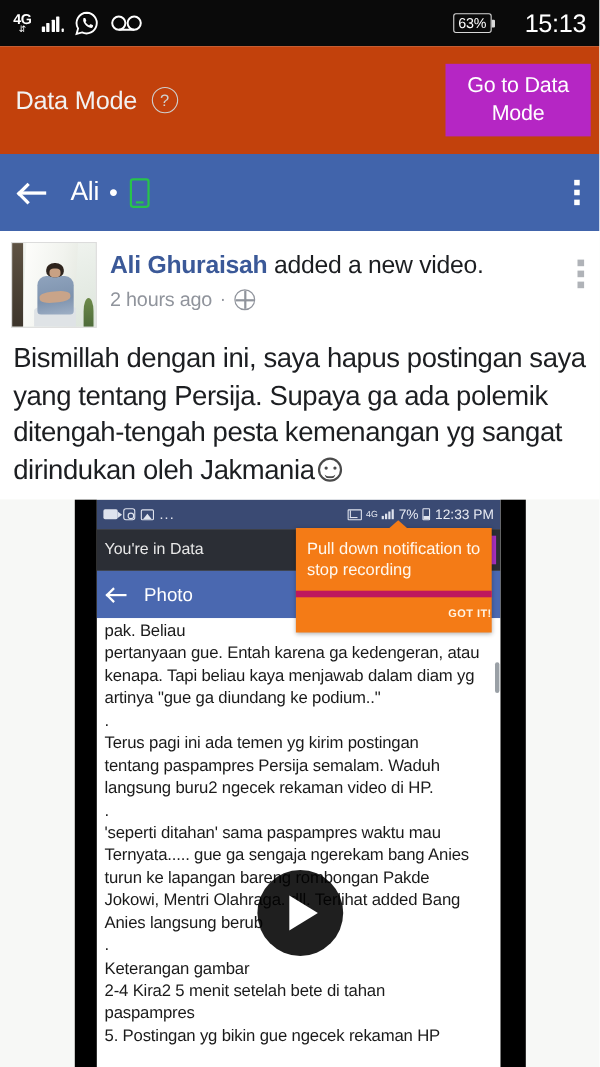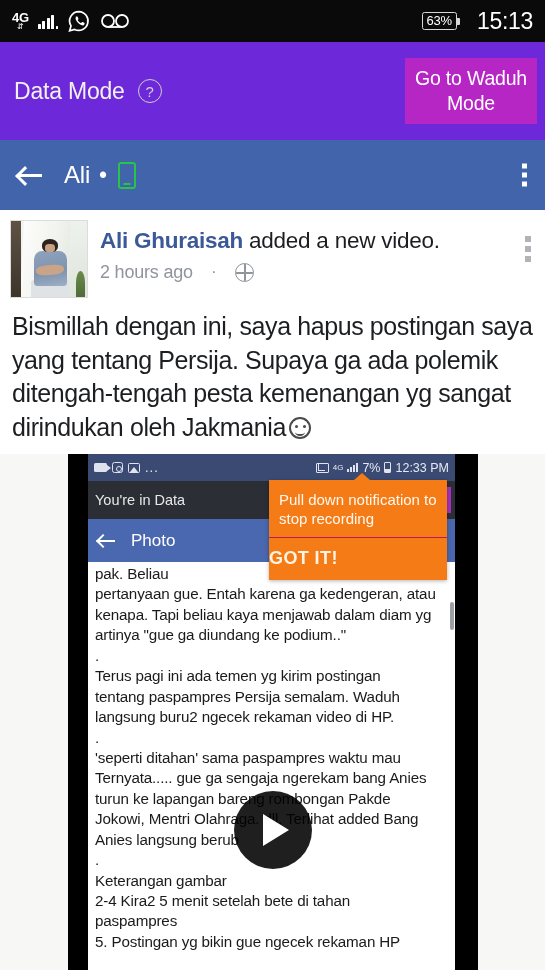--- a/index.html
+++ b/index.html
@@ -19,36 +19,36 @@
   .net-4g { display:flex; flex-direction:column; align-items:center; line-height:1; }
   .net-4g .lbl { font-size:13px; font-weight:600; letter-spacing:-.3px; }
   .net-4g .arrows { font-size:8px; letter-spacing:0px; margin-top:-1px; }
   .bars { display:flex; align-items:flex-end; gap:1.5px; height:15px; }
   .bars i { width:3px; background:#fff; display:block; border-radius:.5px; }
   .bars i:nth-child(1){height:5px;} .bars i:nth-child(2){height:8px;}
   .bars i:nth-child(3){height:11px;} .bars i:nth-child(4){height:14px;}
   .bars .cm { width:2px; height:3px; }
   .sb-right {
     position:absolute; right:12px; top:0; bottom:0;
-    display:flex; align-items:center; gap:20px;
+    display:flex; align-items:center; gap:30px;
   }
   .batt {
     border:1.6px solid #d8d8d8; border-radius:2.5px;
     font-size:13px; padding:1px 4px 1px 4px; line-height:1.05;
     position:relative; letter-spacing:-.2px;
   }
   .batt::after {
     content:""; position:absolute; right:-4px; top:5px;
     width:2.5px; height:7px; background:#d8d8d8; border-radius:0 1px 1px 0;
   }
   .clock { font-size:23px; letter-spacing:-.3px; }
 
   
   .datamode {
-    height:98px; background:#6d28d9;
+    height:98px; background:#c2410c;
     display:flex; align-items:center; padding:0 14px;
     position:relative;
   }
   .dm-label { color:#f2f2f2; font-size:23px; letter-spacing:-.2px; }
   .dm-help {
     width:24px; height:24px; border:1.8px solid #cfcfcf; border-radius:50%;
     color:#cfcfcf; font-size:15px; display:flex; align-items:center;
     justify-content:center; margin-left:13px; font-weight:400;
   }
   .gofree {
@@ -123,21 +123,21 @@
   .av-arm { position:absolute; left:33%; top:58%; width:37%; height:13%;
     background:#c9a489; border-radius:40%; transform:rotate(-5deg); }
   .av-leg { position:absolute; left:26%; top:76%; width:50%; height:24%;
     background:#dfe3e6; border-radius:18% 8% 0 0; }
   .av-plant { position:absolute; right:2%; bottom:0; width:13%; height:34%;
     background:linear-gradient(0deg,#4e6b3a,#6d8a4a); border-radius:45% 45% 0 0; }
   .head-txt { margin-left:12px; padding-top:8px; flex:1; min-width:0; }
   .head-line1 { font-size:22.5px; color:#1c1e21; line-height:1.18;
     letter-spacing:-.25px; }
   .head-line1 .nm { color:#3b5998; font-weight:bold; }
-  .head-line2 { margin-top:7px; display:flex; align-items:center; gap:18px; }
+  .head-line2 { margin-top:7px; display:flex; align-items:center; gap:7px; }
   .ago { font-size:18px; color:#90949c; letter-spacing:-.2px; }
   .mid-dot { font-size:17px; color:#90949c; }
   .globe {
     width:19px; height:19px; border:1.7px solid #90949c; border-radius:50%;
     position:relative; flex:none; overflow:hidden;
   }
   .globe::before { content:""; position:absolute; left:50%; top:-2px;
     width:1.7px; height:22px; background:#90949c; }
   .globe::after { content:""; position:absolute; left:-2px; top:50%;
     width:22px; height:1.7px; background:#90949c; }
@@ -263,23 +263,23 @@
     position:absolute; left:181px; top:26px; width:178px; z-index:6;
     background:#f47b16; color:#fff8ef;
     box-shadow:0 1px 4px rgba(0,0,0,.3);
   }
   .tooltip::before {
     content:""; position:absolute; left:85px; top:-7px;
     border-left:8px solid transparent; border-right:8px solid transparent;
     border-bottom:7px solid #f47b16;
   }
   .tt-msg { padding:10px 10px 9px 10px; font-size:15px; line-height:1.28;
-    border-bottom:1px solid #be185d; }
+    border-bottom:6px solid #be185d; }
   .tt-btn {
-    text-align:left; padding:10px 0 11px 0; font-size:18px;
+    text-align:right; padding:10px 0 11px 0; font-size:10px;
     font-weight:bold; letter-spacing:.4px; color:#fff3e3;
     background:none; border:none; width:100%; font-family:inherit;
     cursor:pointer;
   }
 
   
   .play-btn {
     position:absolute; left:50%; top:376px; transform:translate(-50%,-50%);
     width:78px; height:78px; border-radius:50%; background:rgba(0,0,0,.88);
     display:flex; align-items:center; justify-content:center; z-index:7;
@@ -319,21 +319,21 @@
   </div>
   <div class="sb-right">
     <span class="batt">63%</span>
     <span class="clock">15:13</span>
   </div>
 </div>
 
 <div class="datamode">
   <span class="dm-label">Data Mode</span>
   <span class="dm-help">?</span>
-  <button class="gofree">Go to Waduh Mode</button>
+  <button class="gofree">Go to Data Mode</button>
 </div>
 
 <div class="appbar">
   <span class="back-arrow"></span>
   <span class="ab-title">Ali</span>
   <span class="ab-dot">•</span>
   <span class="phone-ico"></span>
   <span class="kebab">
       <i></i>
       <i></i>

